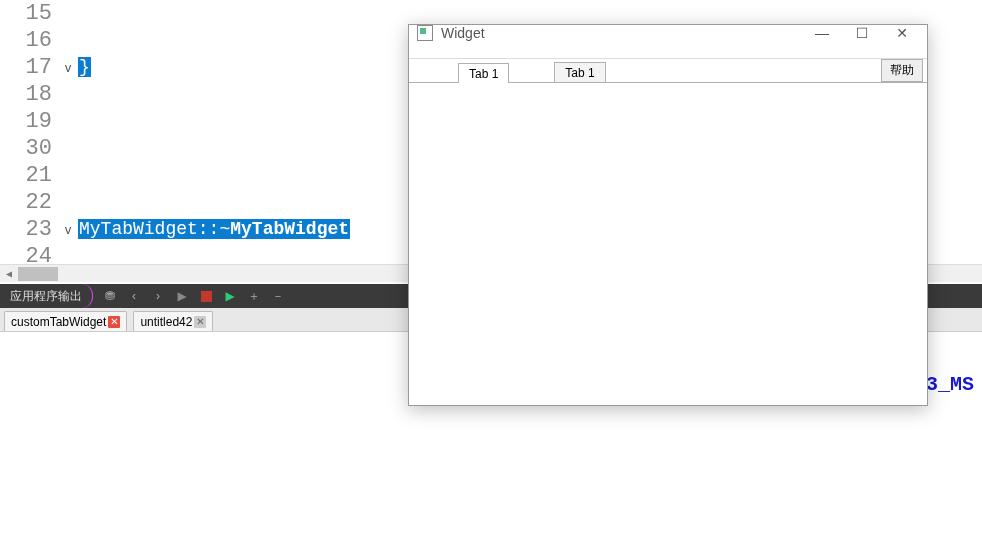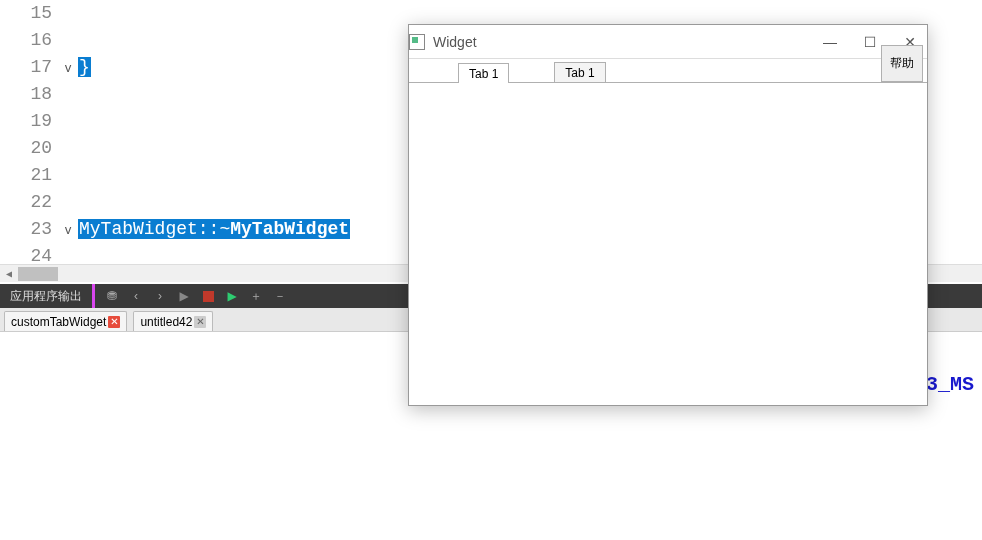--- a/index.html
+++ b/index.html
@@ -1,79 +1,79 @@
 <!DOCTYPE html>
 <html><head>
 <meta charset="utf-8">
 <style>
 * { margin: 0; padding: 0; box-sizing: border-box; }
 body { font-family: Consolas, "Courier New", monospace; font-size: 16px; background: #fff; width: 982px; height: 540px; position: relative; overflow: hidden; }
 
 
 .editor { position: absolute; top: 0; left: 0; right: 0; height: 280px; display: flex; background: #ffffff; border-bottom: 1px solid #ccc;}
-.gutter { width: 58px; background: #fff; text-align: right; padding-right: 6px; color: #888; font-size: 18px; line-height: 27px; user-select: none; }
+.gutter { width: 58px; background: #fff; text-align: right; padding-right: 6px; color: #888; font-size: 22px; line-height: 27px; user-select: none; }
 .gutter .line { height: 27px; display:flex; align-items:center; justify-content:flex-end; gap:4px; }
 .fold-col { width: 20px; background: #fff; color: #666; font-size: 18px; line-height: 27px; text-align: center; }
 .fold-col .line { height: 27px; }
 .code { flex: 1; font-size: 18px; line-height: 27px; white-space: pre; overflow: hidden; }
 .code .line { height: 27px; }
 .sel { background: #0a7dd1; color: #fff; padding: 0 1px; }
 .kw { font-weight: bold; }
 .chevron { font-size:12px; color:#555; }
 
 
 .panel-hdr { position: absolute; top: 284px; left: 0; right: 0; height: 24px; background: #3a3a3a; display:flex; align-items:center; color:#ddd; font-family: "Microsoft YaHei", sans-serif; font-size: 12px; }
-.panel-hdr .title { padding: 12px 10px; border-right:3px solid #d946ef; height:100%; display:flex; align-items:center; }
+.panel-hdr .title { padding: 12px 10px; border-right:1px solid #d946ef; height:100%; display:flex; align-items:center;border-radius:11px; }
 .panel-hdr .tools { display:flex; gap:10px; padding:0 10px; align-items:center; }
 .panel-hdr .tbtn { width:14px; height:14px; display:flex; align-items:center; justify-content:center; font-size:12px; color:#aaa; }
 .panel-hdr .stop { width:11px; height:11px; background:#c0392b; display:inline-block; }
 .panel-hdr .playg { color:#2ecc71; }
 
 
 .out-tabs { position:absolute; top:308px; left:0; right:0; height:24px; background:#e8e8e8; display:flex; align-items:flex-end; padding-left:4px; gap:6px; font-family:"Microsoft YaHei",SimSun,sans-serif; font-size:12px; border-bottom:1px solid #ccc; }
 .out-tab { background:#f5f5f5; border:1px solid #bbb; border-bottom:none; height:20px; padding:0 6px; display:flex; align-items:center; gap:2px; border-radius:2px 2px 0 0; }
 .out-tab .x { width:12px; height:12px; display:inline-flex; align-items:center; justify-content:center; font-size:10px; line-height:1; }
 .out-tab .x.red { background:#e74c3c; color:#fff; border-radius:1px; }
 .out-tab .x.grey { background:#ccc; color:#666; border-radius:1px; }
 
 
 .output { position:absolute; top:332px; left:0; right:0; bottom:0; background:#fff; color:#1818cd; font-family:Consolas,"Courier New",monospace; font-size:20px; font-weight:bold; padding:40px 8px 8px 8px; white-space:pre-wrap; line-height:26px; }
 
 
 .appwin { position:absolute; left:408px; top:24px; width:520px; height:382px; background:#fff; border:1px solid #999; box-shadow:0 4px 18px rgba(0,0,0,.25); display:flex; flex-direction:column; font-family:"Microsoft YaHei",SimSun,sans-serif; }
-.appwin .titlebar { height:34px; display:flex; align-items:center; padding:0 0; background:#fff; border-bottom:1px solid #ddd; }
+.appwin .titlebar { height:34px; display:flex; align-items:flex-start; padding:0 8px; background:#fff; border-bottom:1px solid #ddd; }
 .appwin .titlebar .ico { width:16px; height:16px; border:1px solid #888; display:inline-block; margin-right:8px; position:relative; }
 .appwin .titlebar .ico::after { content:""; position:absolute; left:2px; top:2px; width:6px; height:6px; background:#5b8; }
 .appwin .titlebar .txt { color:#555; font-size:14px; }
 .appwin .titlebar .ctrls { margin-left:auto; display:flex; gap:22px; padding-right:8px; color:#555; font-size:14px; }
 .appwin .titlebar .ctrls span { width:18px; text-align:center; }
 .appwin .tabs { height:24px; display:flex; align-items:flex-end; padding-left:6px; background:#fff; border-bottom:1px solid #b0b0b0; font-size:12px; }
 .appwin .tabs .tab { border:1px solid #b0b0b0; border-bottom:none; height:20px; padding:0 10px; display:flex; align-items:center; background:#f4f4f4; margin-right:2px;margin-left:43px; }
 .appwin .tabs .tab.active { background:#fff; position:relative; top:1px; }
 .appwin .tabs .spacer { flex:1; }
-.appwin .tabs .help { border:1px solid #b0b0b0; height:37px; padding:0 8px; display:flex; align-items:center; margin-right:4px; background:#eee; }
+.appwin .tabs .help { border:1px solid #b0b0b0; height:23px; padding:0 8px; display:flex; align-items:center; margin-right:4px; background:#eee; }
 .appwin .body { flex:1; background:#fff; }
 
 
 .hscroll { position:absolute; left:0; top:264px; right:0; height:18px; background:#f0f0f0; border-top:1px solid #ddd; }
 .hscroll .thumb { position:absolute; left:18px; top:2px; width:40px; height:14px; background:#c0c0c0; }
 .hscroll .arrow { position:absolute; top:0; width:18px; height:18px; display:flex; align-items:center; justify-content:center; color:#777; font-size:10px; }
 .hscroll .arrow.l { left:0; }
 </style>
 </head>
 <body>
 
 <div class="editor">
   <div class="gutter">
     <div class="line">15</div>
     <div class="line">16</div>
     <div class="line">17</div>
     <div class="line">18</div>
     <div class="line">19</div>
-    <div class="line">20</div>
+    <div class="line">30</div>
     <div class="line">21</div>
     <div class="line">22</div>
     <div class="line">23</div>
     <div class="line">24</div>
   </div>
   <div class="fold-col">
     <div class="line"></div>
       <div class="line"></div>
     <div class="line"><span class="chevron">v</span></div>
     <div class="line"></div>

